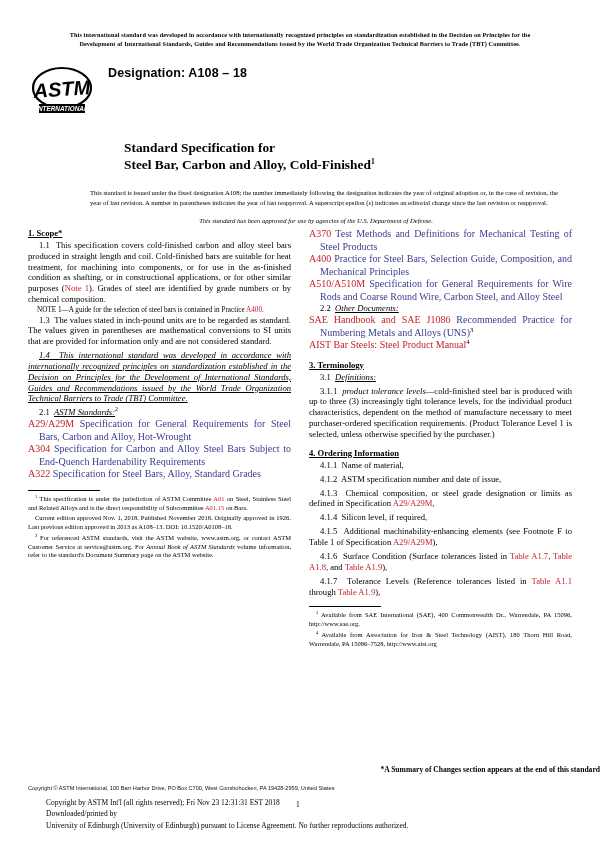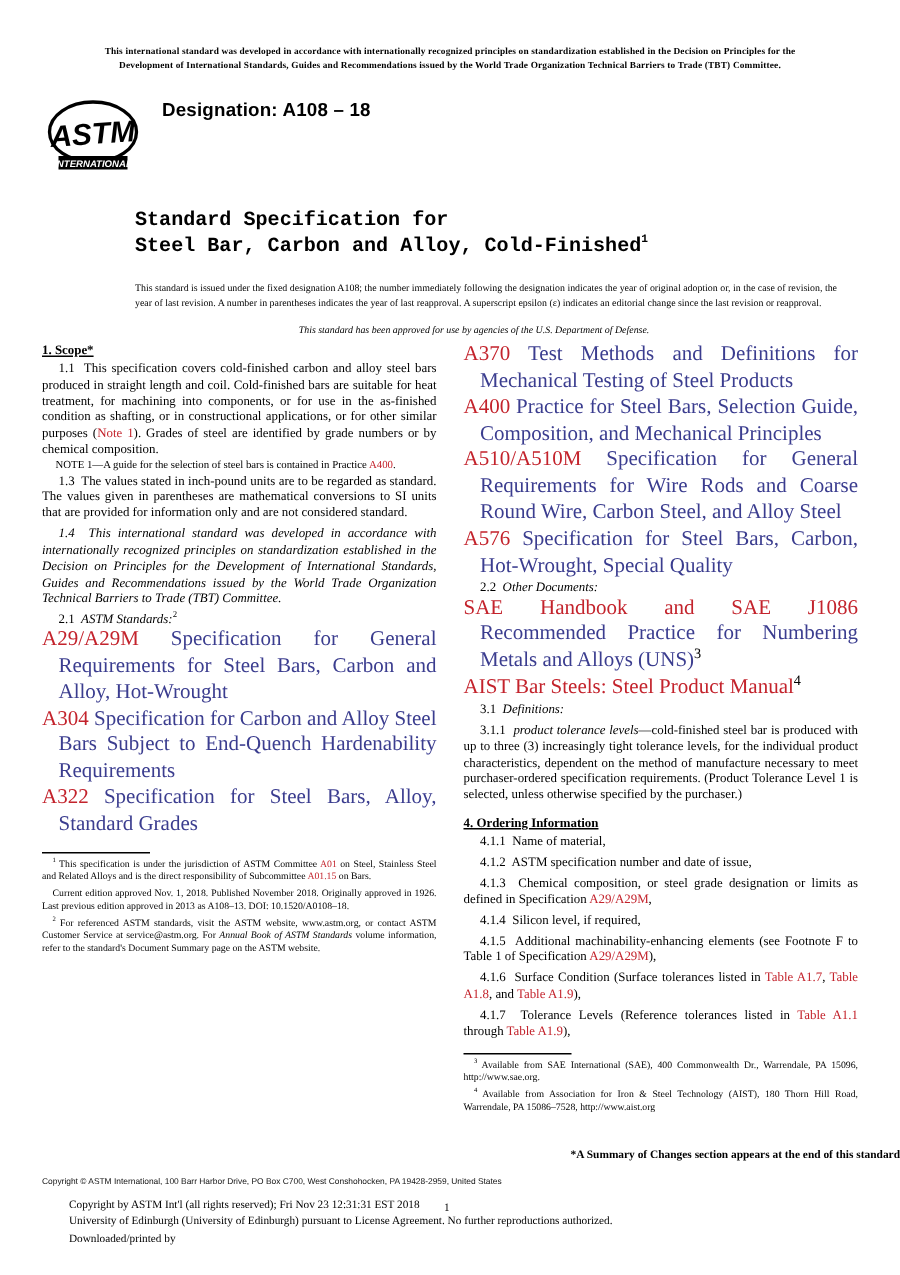--- a/index.html
+++ b/index.html
@@ -53,23 +53,23 @@
   .designation {
     font-family: "Liberation Sans", sans-serif;
     font-weight: bold;
     font-size: 12.5px;
     margin-left: 14px;
     letter-spacing: 0.01em;
   }
 
   
   .title-block {
-    margin-left: 62px;
+    margin-left: 96px;
     margin-top: 21px;
-    font-family: Liberation Mono, monospace;
+    font-family: Liberation Serif, serif;
     font-weight: bold;
     font-size: 13.4px;
     line-height: 1.32;
   }
   .title-block sup { font-size: 7.5px; vertical-align: super; }
 
   
   .issue-note {
     margin-left: 62px;
     margin-right: 14px;
@@ -111,32 +111,33 @@
     margin: 0;
     font-size: 8.6px;
     line-height: 1.255;
     text-align: justify;
     text-indent: 11px;
     hyphens: auto;
   }
   p.para + p.para { margin-top: 3.2px; }
   .sub {
     font-style: italic;
+    text-decoration: underline;
   }
   .note-sm {
     margin: 1px 0 0 0;
     font-size: 7.2px;
     line-height: 1.25;
     text-align: justify;
     text-indent: 9px;
   }
   .note-sm .nlabel { font-variant: small-caps; }
 
   .ref {
-    font-size: 14px;
+    font-size: 10px;
     line-height: 1.255;
     text-align: justify;
     margin: 0;
     padding-left: 11px;
     text-indent: -11px;
   }
   .red { color: #c3232c; }
   .blue { color: #3b3d8f; }
   sup { font-size: 0.68em; vertical-align: super; line-height: 0; }
 
@@ -287,38 +288,35 @@
         <span class="blue">Test Methods and Definitions for Mechanical Testing of Steel Products</span>
       </p>
       <p class="ref">
         <span class="red">A400</span>
         <span class="blue">Practice for Steel Bars, Selection Guide, Composition, and Mechanical Principles</span>
       </p>
       <p class="ref">
         <span class="red">A510/A510M</span>
         <span class="blue">Specification for General Requirements for Wire Rods and Coarse Round Wire, Carbon Steel, and Alloy Steel</span>
       </p>
-      <p class="ref">
-        <span class="red">A576</span>
-        <span class="blue">Specification for Steel Bars, Carbon, Hot-Wrought, Special Quality</span>
-      </p>
 
       <p class="para">
         <span>2.2</span>&nbsp;
         <span class="sub">Other Documents:</span>
       </p>
 
       <p class="ref">
         <span class="red">SAE Handbook and SAE J1086</span>
         <span class="blue">Recommended Practice for Numbering Metals and Alloys (UNS)</span><sup>3</sup>
       </p>
       <p class="ref">
         <span class="red">AIST Bar Steels: Steel Product Manual</span><sup>4</sup>
       </p>
 
+      <div class="sec-head">3. Terminology</div>
 
       <p class="para">
         <span>3.1</span>&nbsp;
         <span class="sub">Definitions:</span>
       </p>
 
       <p class="para">
         <span>3.1.1</span>&nbsp;
         <i>product tolerance levels</i><span>—cold-finished steel bar is produced with up to three (3) increasingly tight tolerance levels, for the individual product characteristics, dependent on the method of manufacture necessary to meet purchaser-ordered specification requirements. (Product Tolerance Level 1 is selected, unless otherwise specified by the purchaser.)</span>
       </p>
@@ -366,18 +364,18 @@
         <span>Available from Association for Iron &amp; Steel Technology (AIST), 180 Thorn Hill Road, Warrendale, PA 15086–7528, http://www.aist.org</span>
       </p>
 
     </div>
   </div>
 
   <div class="summary-line">*A Summary of Changes section appears at the end of this standard</div>
   <div class="copyright-line">Copyright © ASTM International, 100 Barr Harbor Drive, PO Box C700, West Conshohocken, PA 19428-2959, United States</div>
   <div class="license-block">
     <div>Copyright by ASTM Int'l (all rights reserved); Fri Nov 23 12:31:31 EST 2018</div>
+    <div>Downloaded/printed by</div>
     <div>University of Edinburgh (University of Edinburgh) pursuant to License Agreement. No further reproductions authorized.</div>
-    <div>Downloaded/printed by</div>
   </div>
   <div class="page-number">1</div>
 
 </div>
 
 </body></html>

